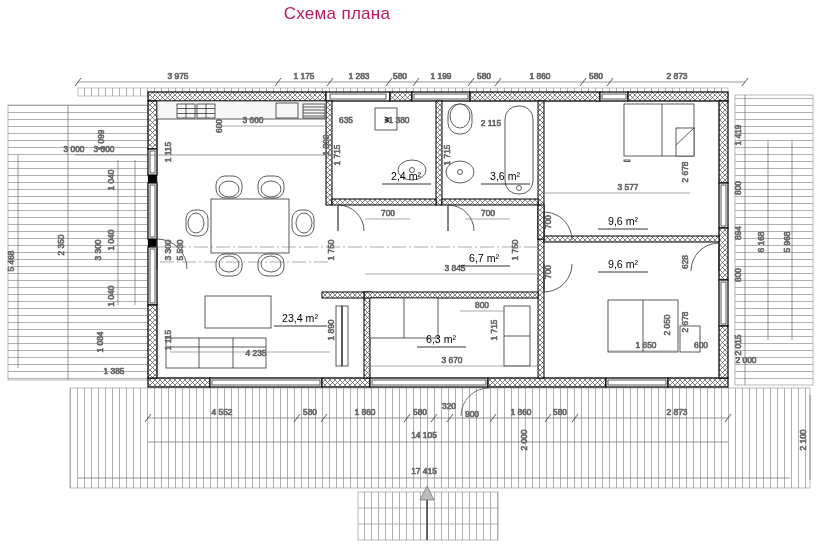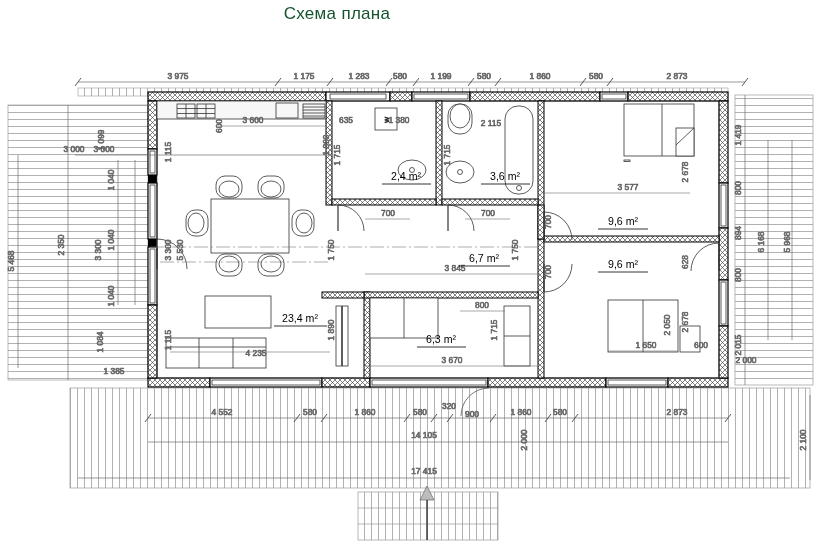--- a/index.html
+++ b/index.html
@@ -1,20 +1,20 @@
 <!DOCTYPE html>
 <html><head>
 <meta charset="utf-8">
 <style>
   html,body{margin:0;padding:0;background:#ffffff;}
   body{width:825px;height:550px;position:relative;overflow:hidden;
        font-family:"Liberation Sans","DejaVu Sans",sans-serif;color:#000;}
   #plan-root{position:absolute;inset:0;}
   #plan-title{position:absolute;left:0;top:4px;width:674px;text-align:center;
-      font-size:17px;letter-spacing:.3px;color:#14532d;}
+      font-size:17px;letter-spacing:.3px;color:#be185d;}
   svg{position:absolute;left:0;top:0;}
   .dim{font-size:8.4px;fill:#111;font-family:"Liberation Sans",sans-serif;}
   .room{font-size:10.6px;fill:#000;}
   .tiny{font-size:6px;fill:#111;}
 </style>
 </head>
 <body>
 
 <div id="plan-root">
 

